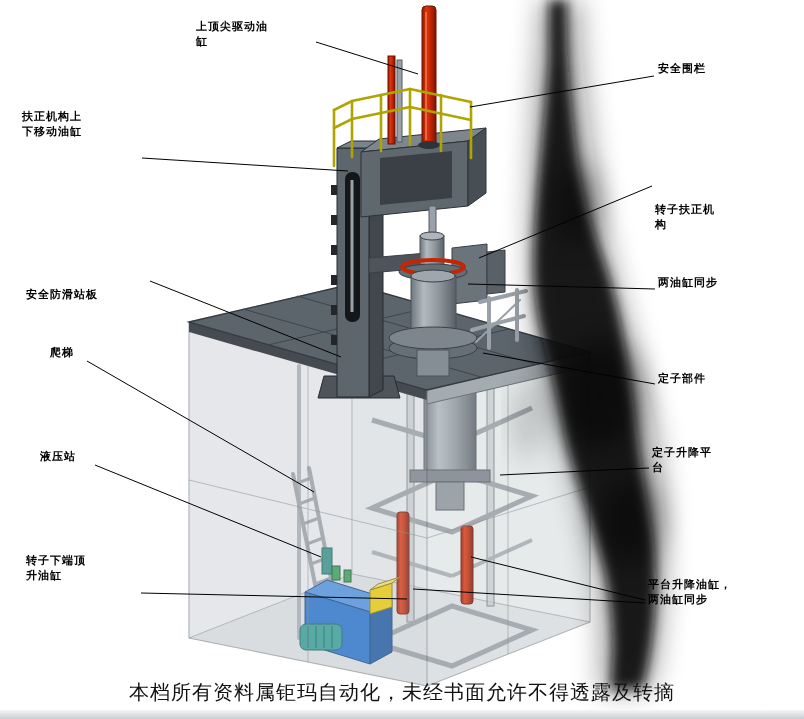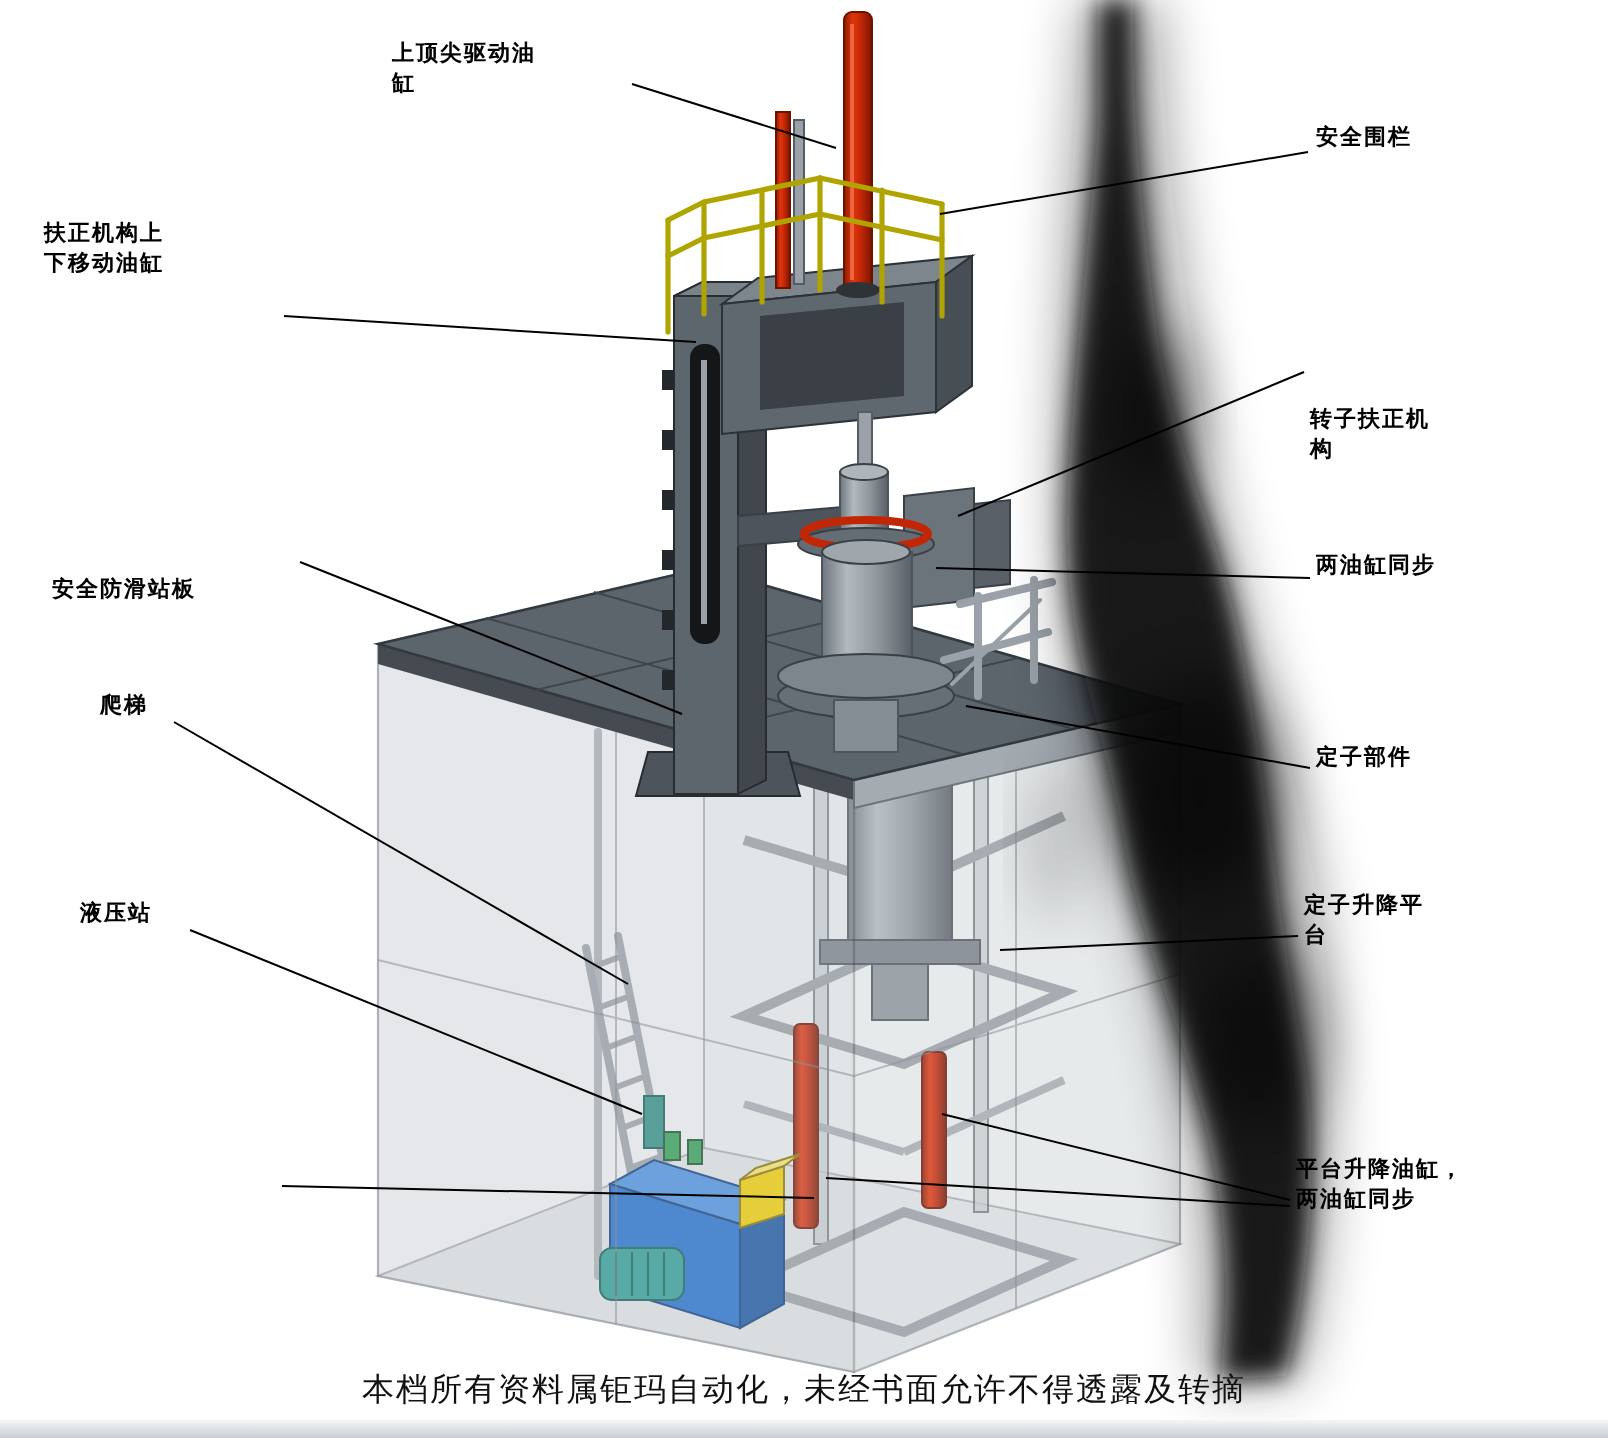--- a/index.html
+++ b/index.html
@@ -7,21 +7,21 @@
          font-family:"DejaVu Sans","Liberation Sans",sans-serif;}
   svg.scene{position:absolute;left:0;top:0;}
   .label{position:absolute;color:#000;font-size:11px;line-height:1.32;white-space:pre-line;
          font-weight:700;letter-spacing:1px;}
   .badge{position:absolute;left:8px;top:27px;padding:5px 16px 6px 16px;border-radius:8px;
          background:linear-gradient(180deg,#9bd9f8 0%,#4aa2e8 40%,#1b6fd0 55%,#3f93e6 100%);
          border:2px solid #0a4e9e;box-shadow:0 2px 4px rgba(0,0,0,.45), inset 0 1px 2px rgba(255,255,255,.75);
          color:#fff;font-size:21px;font-weight:bold;letter-spacing:4px;
          text-shadow:1px 1px 2px #0a3f7f;}
   .footer{position:absolute;left:0;bottom:13px;width:100%;text-align:center;
-          font-size:16px;color:#111;letter-spacing:1px;}
+          font-size:20px;color:#111;letter-spacing:1px;}
   .bottom-strip{position:absolute;left:0;bottom:0;width:100%;height:9px;
           background:linear-gradient(180deg,#f4f5f6 0%,#c9ced3 100%);}
 </style>
 </head>
 <body>
 
 <div class="stage">
 
   <svg class="scene" width="804" height="719" viewBox="0 0 804 719">
     <defs>
@@ -232,18 +232,20 @@
 下移动油缸</div>
   <div class="label" style="left:655px;top:155px;margin-top:48px;">转子扶正机
 构</div>
   <div class="label" style="left:26px;top:268px;margin-top:20px;">安全防滑站板</div>
   <div class="label" style="left:658px;top:276px;">两油缸同步</div>
   <div class="label" style="left:50px;top:346px;">爬梯</div>
   <div class="label" style="left:658px;top:372px;">定子部件</div>
   <div class="label" style="left:40px;top:450px;">液压站</div>
   <div class="label" style="left:652px;top:446px;">定子升降平
 台</div>
+  <div class="label" style="left:26px;top:554px;">转子下端顶
+升油缸</div>
   <div class="label" style="left:648px;top:578px;">平台升降油缸，
 两油缸同步</div>
 
   <div class="footer">本档所有资料属钜玛自动化，未经书面允许不得透露及转摘</div>
   <div class="bottom-strip"></div>
 </div>
 
 </body></html>

